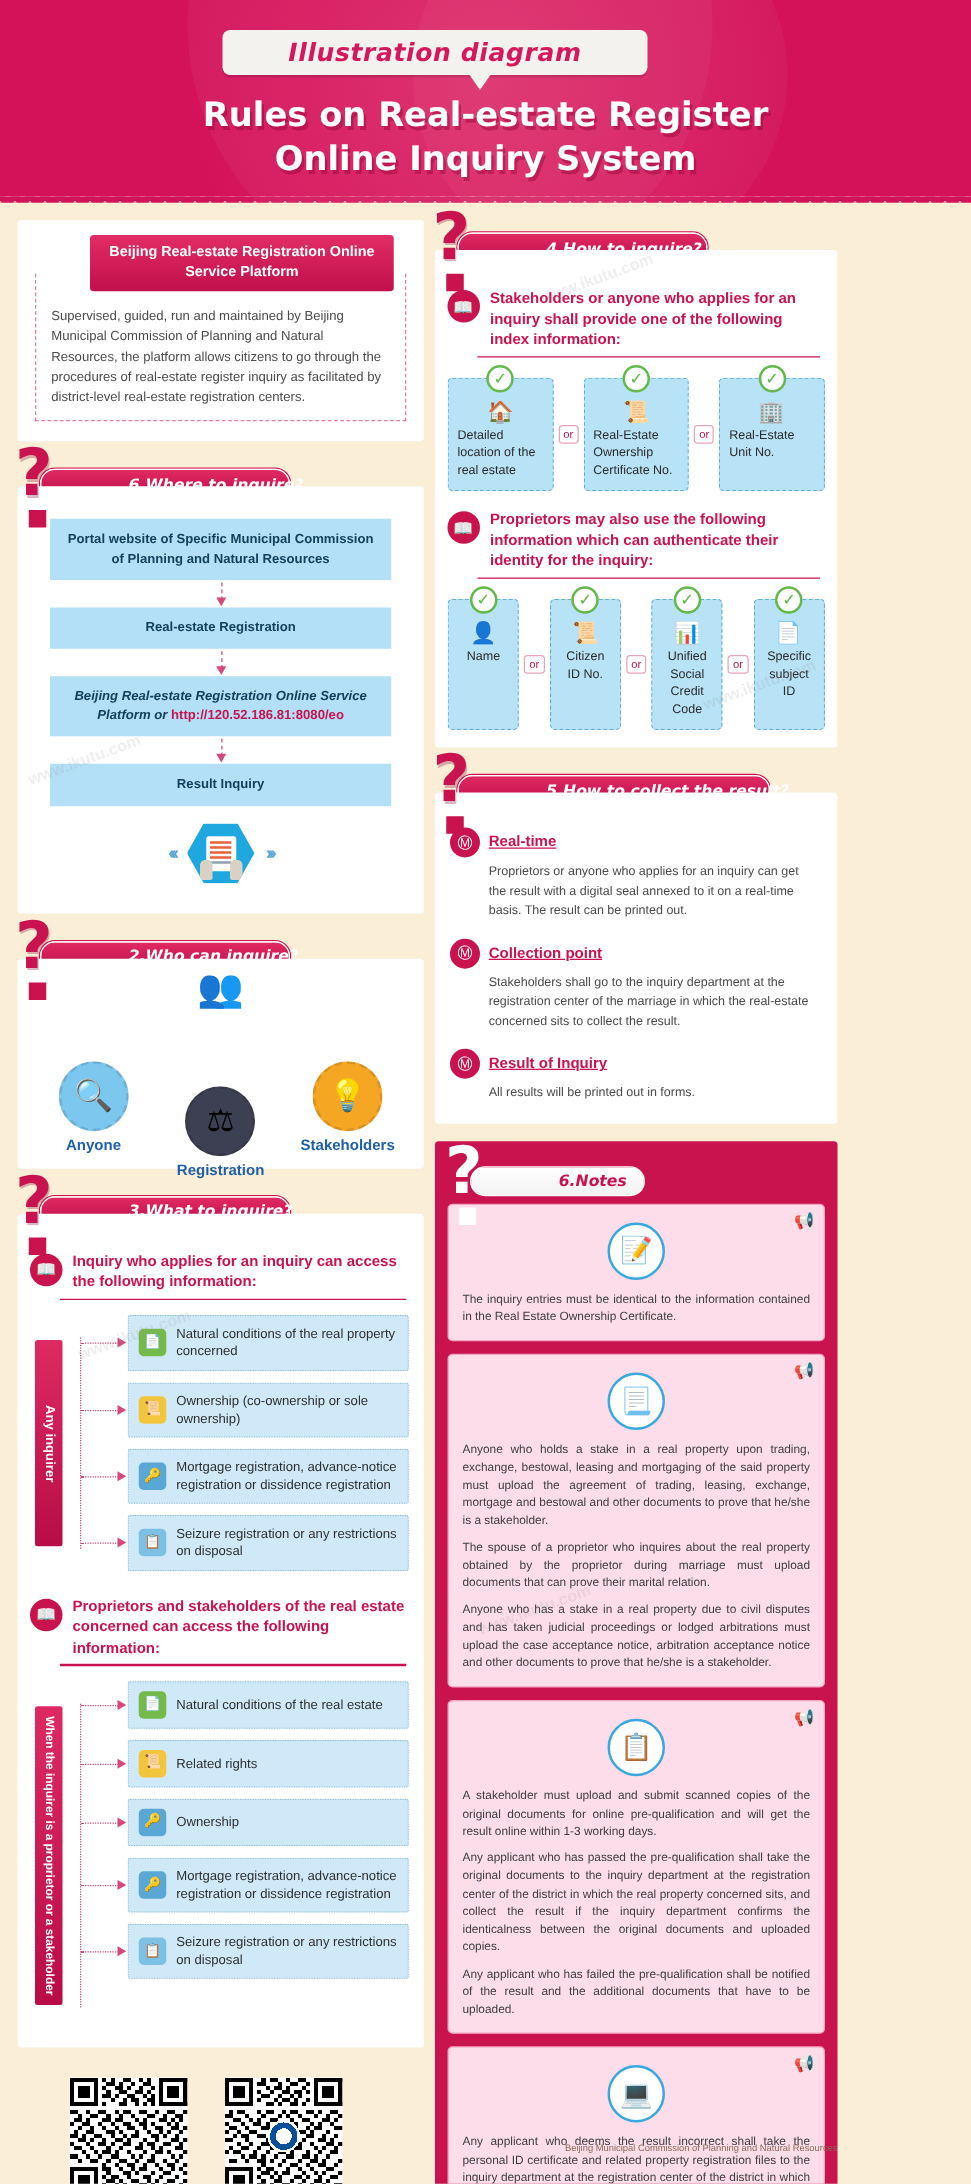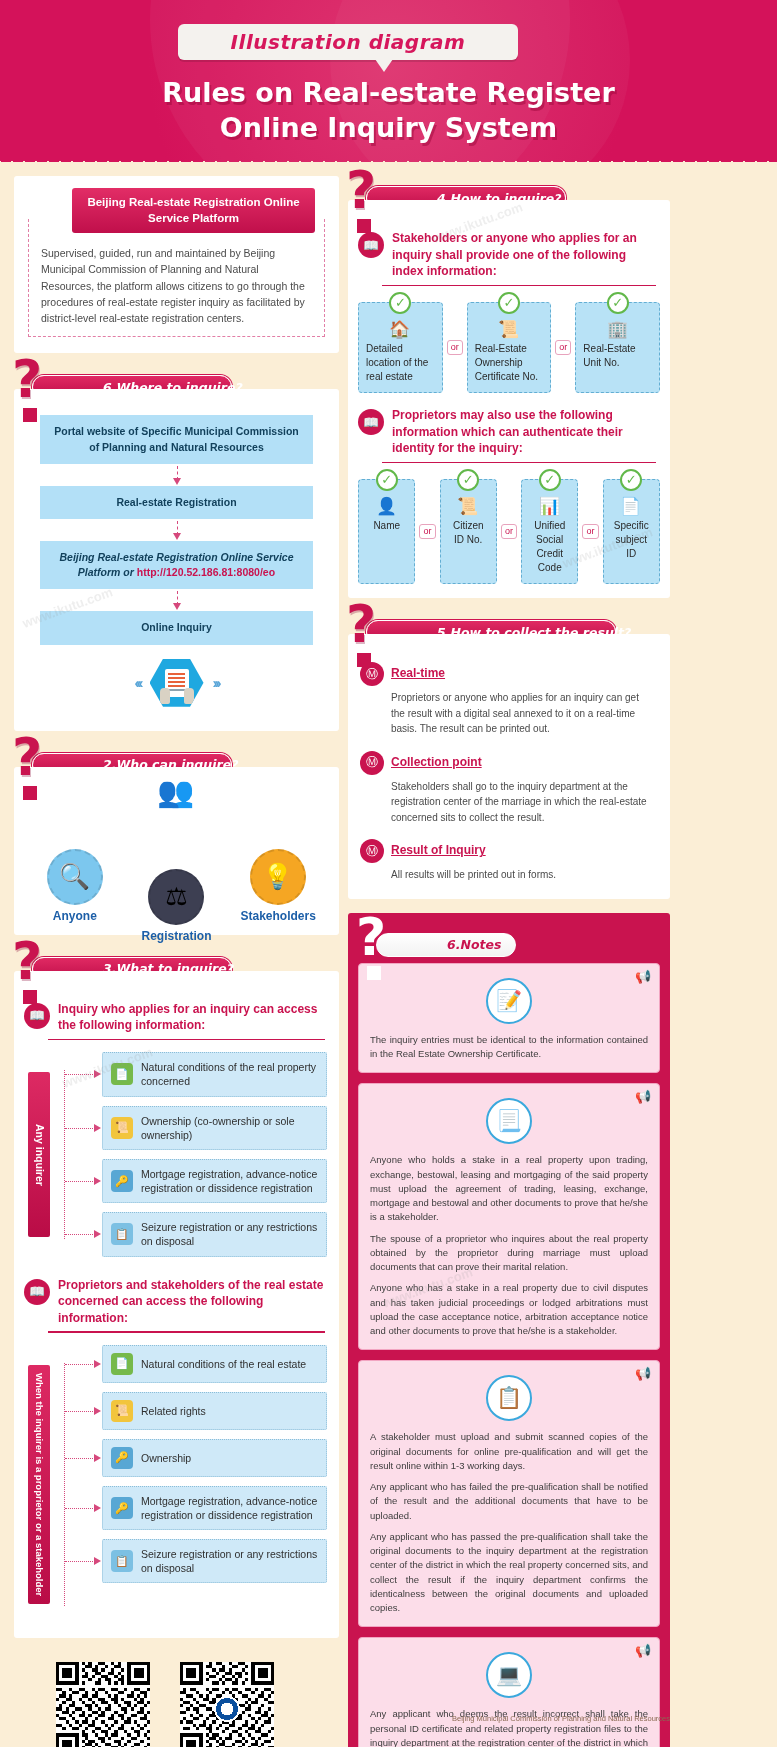--- a/index.html
+++ b/index.html
@@ -287,21 +287,21 @@
     </div>
     <div class="card flow" style="margin-top:-10px;padding-top:26px;">
       <div class="flowbox">Portal website of Specific Municipal Commission of Planning and Natural Resources</div>
       <div class="flowarrow"></div>
       <div class="flowbox">Real-estate Registration</div>
       <div class="flowarrow"></div>
       <div class="flowbox it">
         <span>Beijing Real-estate Registration Online Service Platform or </span><span class="url">http://120.52.186.81:8080/eo</span>
       </div>
       <div class="flowarrow"></div>
-      <div class="flowbox">Online Inquiry</div>
+      <div class="flowbox">Result Inquiry</div>
       <div class="flow-icon-row">
         <span class="chev">‹‹‹</span>
         <div class="hexicon">
           <div class="doc"></div>
           <div class="hand l"></div>
           <div class="hand r"></div>
         </div>
         <span class="chev">›››</span>
       </div>
     </div>
@@ -976,22 +976,22 @@
         <div class="note-icon">📃</div>
         <p>Anyone who holds a stake in a real property upon trading, exchange, bestowal, leasing and mortgaging of the said property must upload the agreement of trading, leasing, exchange, mortgage and bestowal and other documents to prove that he/she is a stakeholder.</p>
         <p>The spouse of a proprietor who inquires about the real property obtained by the proprietor during marriage must upload documents that can prove their marital relation.</p>
         <p>Anyone who has a stake in a real property due to civil disputes and has taken judicial proceedings or lodged arbitrations must upload the case acceptance notice, arbitration acceptance notice and other documents to prove that he/she is a stakeholder.</p>
       </div>
 
       <div class="note">
         <div class="horn">📢</div>
         <div class="note-icon">📋</div>
         <p>A stakeholder must upload and submit scanned copies of the original documents for online pre-qualification and will get the result online within 1-3 working days.</p>
+        <p>Any applicant who has passed the pre-qualification shall take the original documents to the inquiry department at the registration center of the district in which the real property concerned sits, and collect the result if the inquiry department confirms the identicalness between the original documents and uploaded copies.</p>
         <p>Any applicant who has failed the pre-qualification shall be notified of the result and the additional documents that have to be uploaded.</p>
-        <p>Any applicant who has passed the pre-qualification shall take the original documents to the inquiry department at the registration center of the district in which the real property concerned sits, and collect the result if the inquiry department confirms the identicalness between the original documents and uploaded copies.</p>
       </div>
 
       <div class="note" style="margin-bottom:0;">
         <div class="horn">📢</div>
         <div class="note-icon">💻</div>
         <p>Any applicant who deems the result incorrect shall take the personal ID certificate and related property registration files to the inquiry department at the registration center of the district in which the property concerned sits for verification.</p>
       </div>
     </div>
   </div>
 

